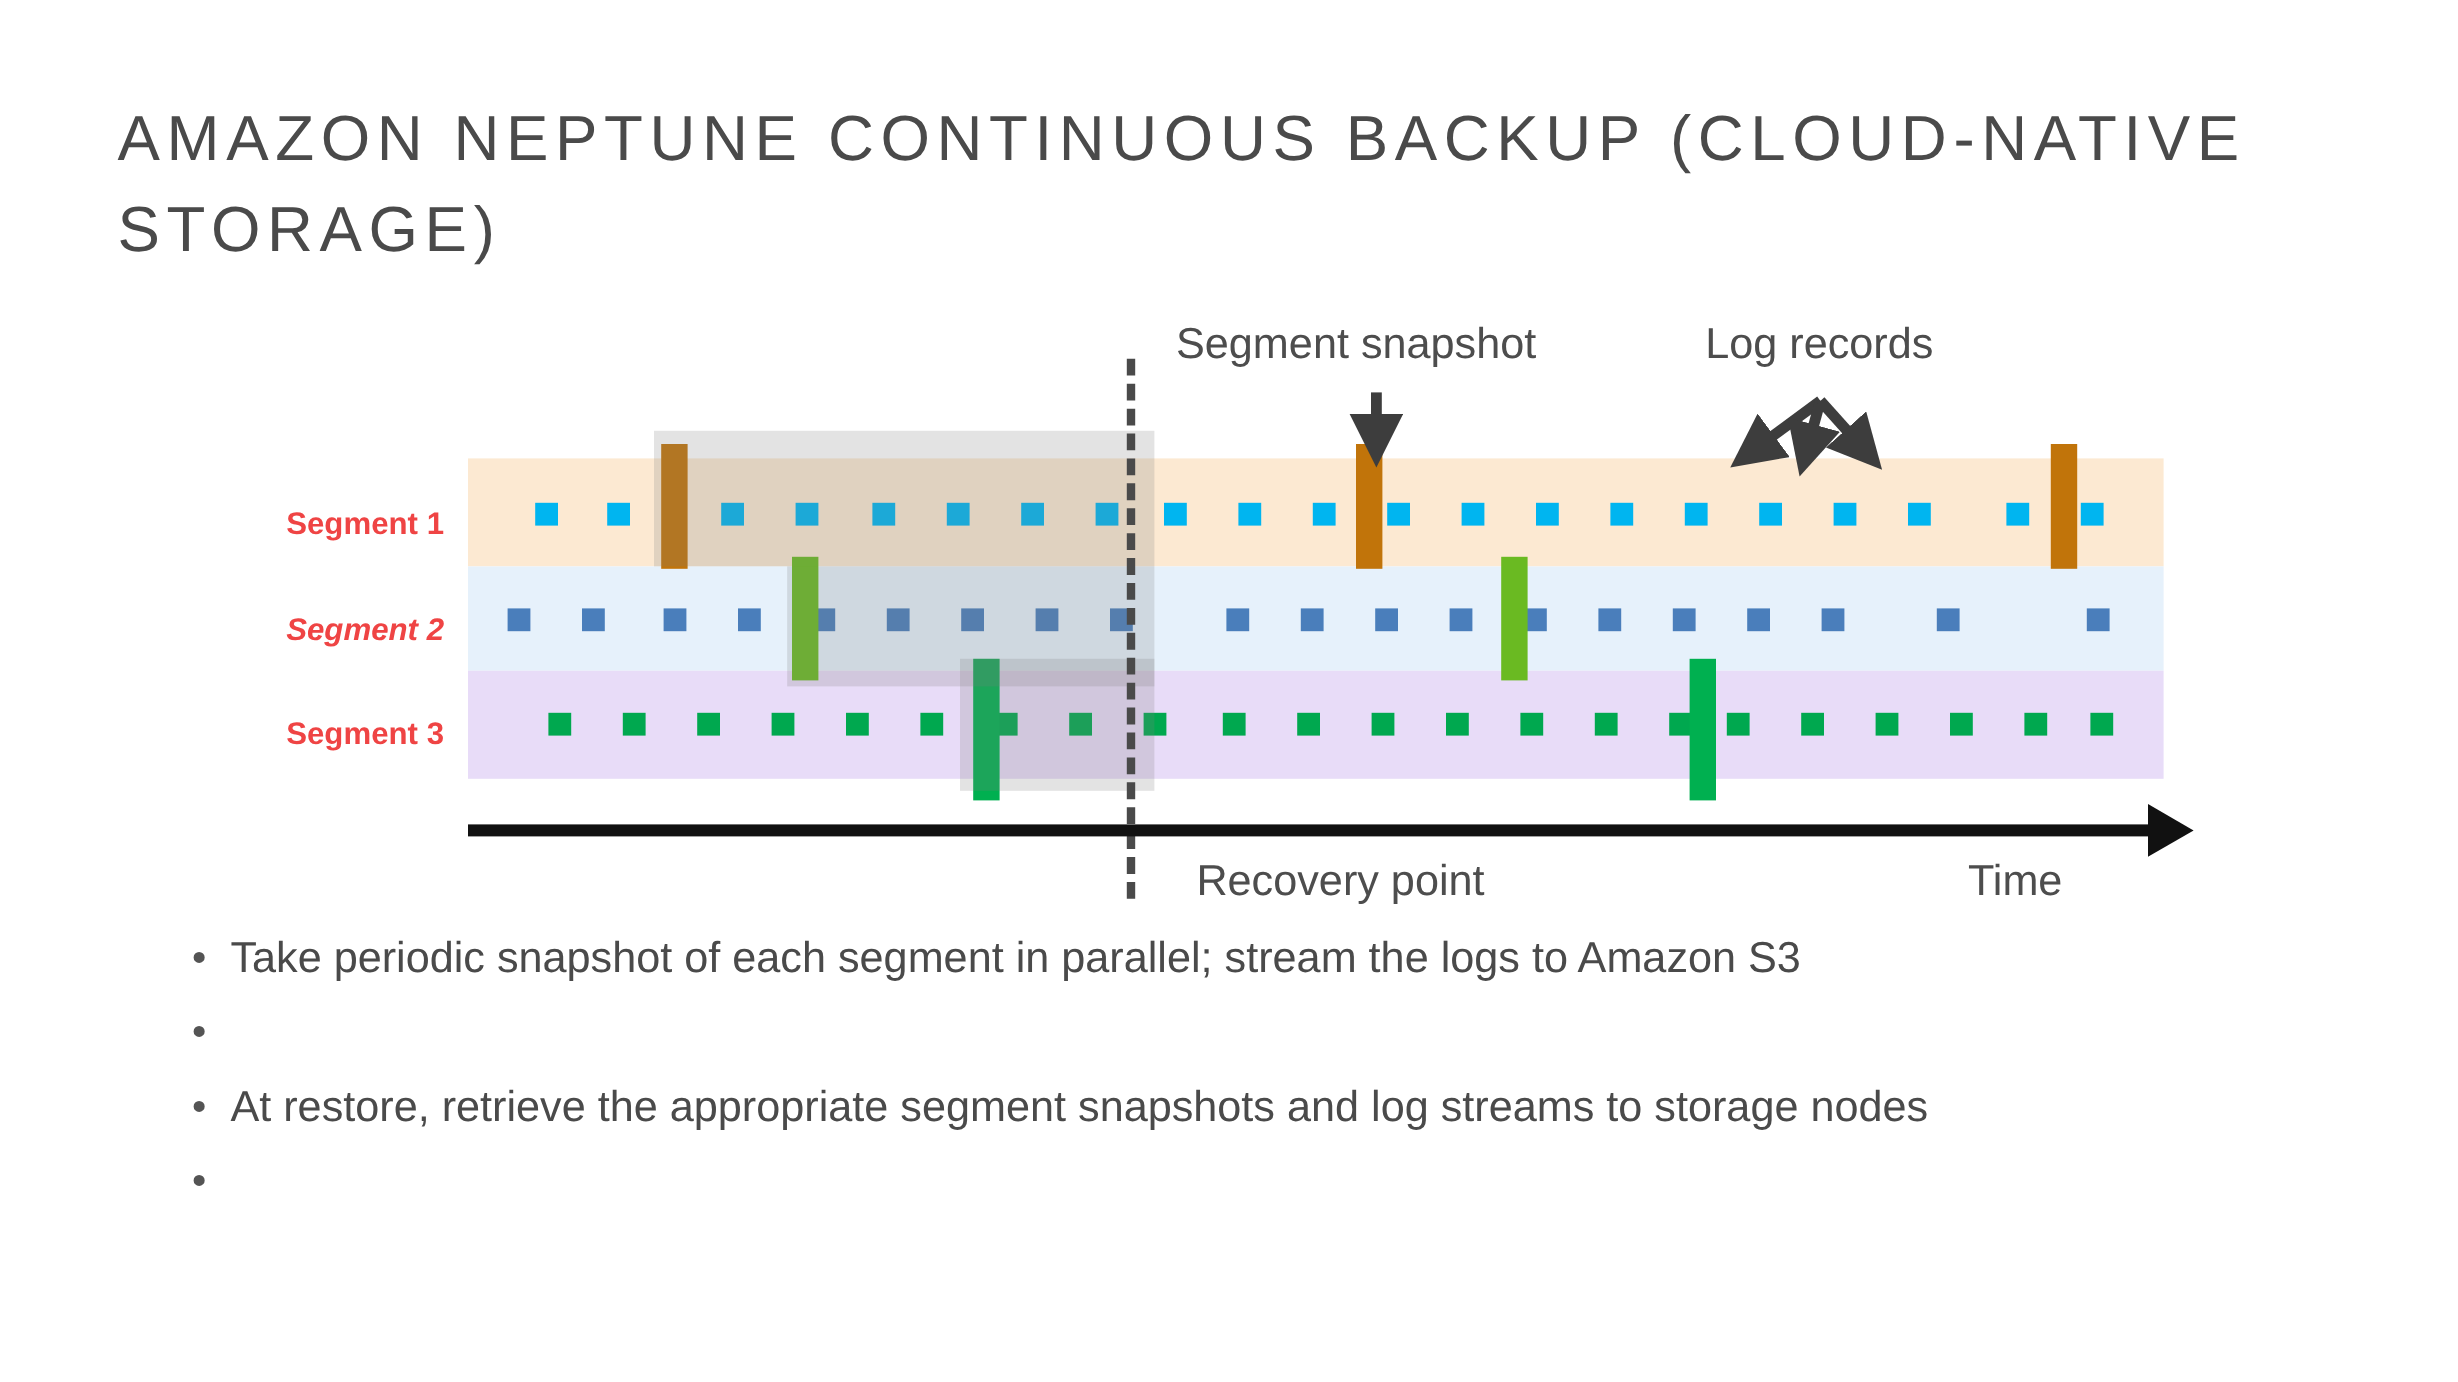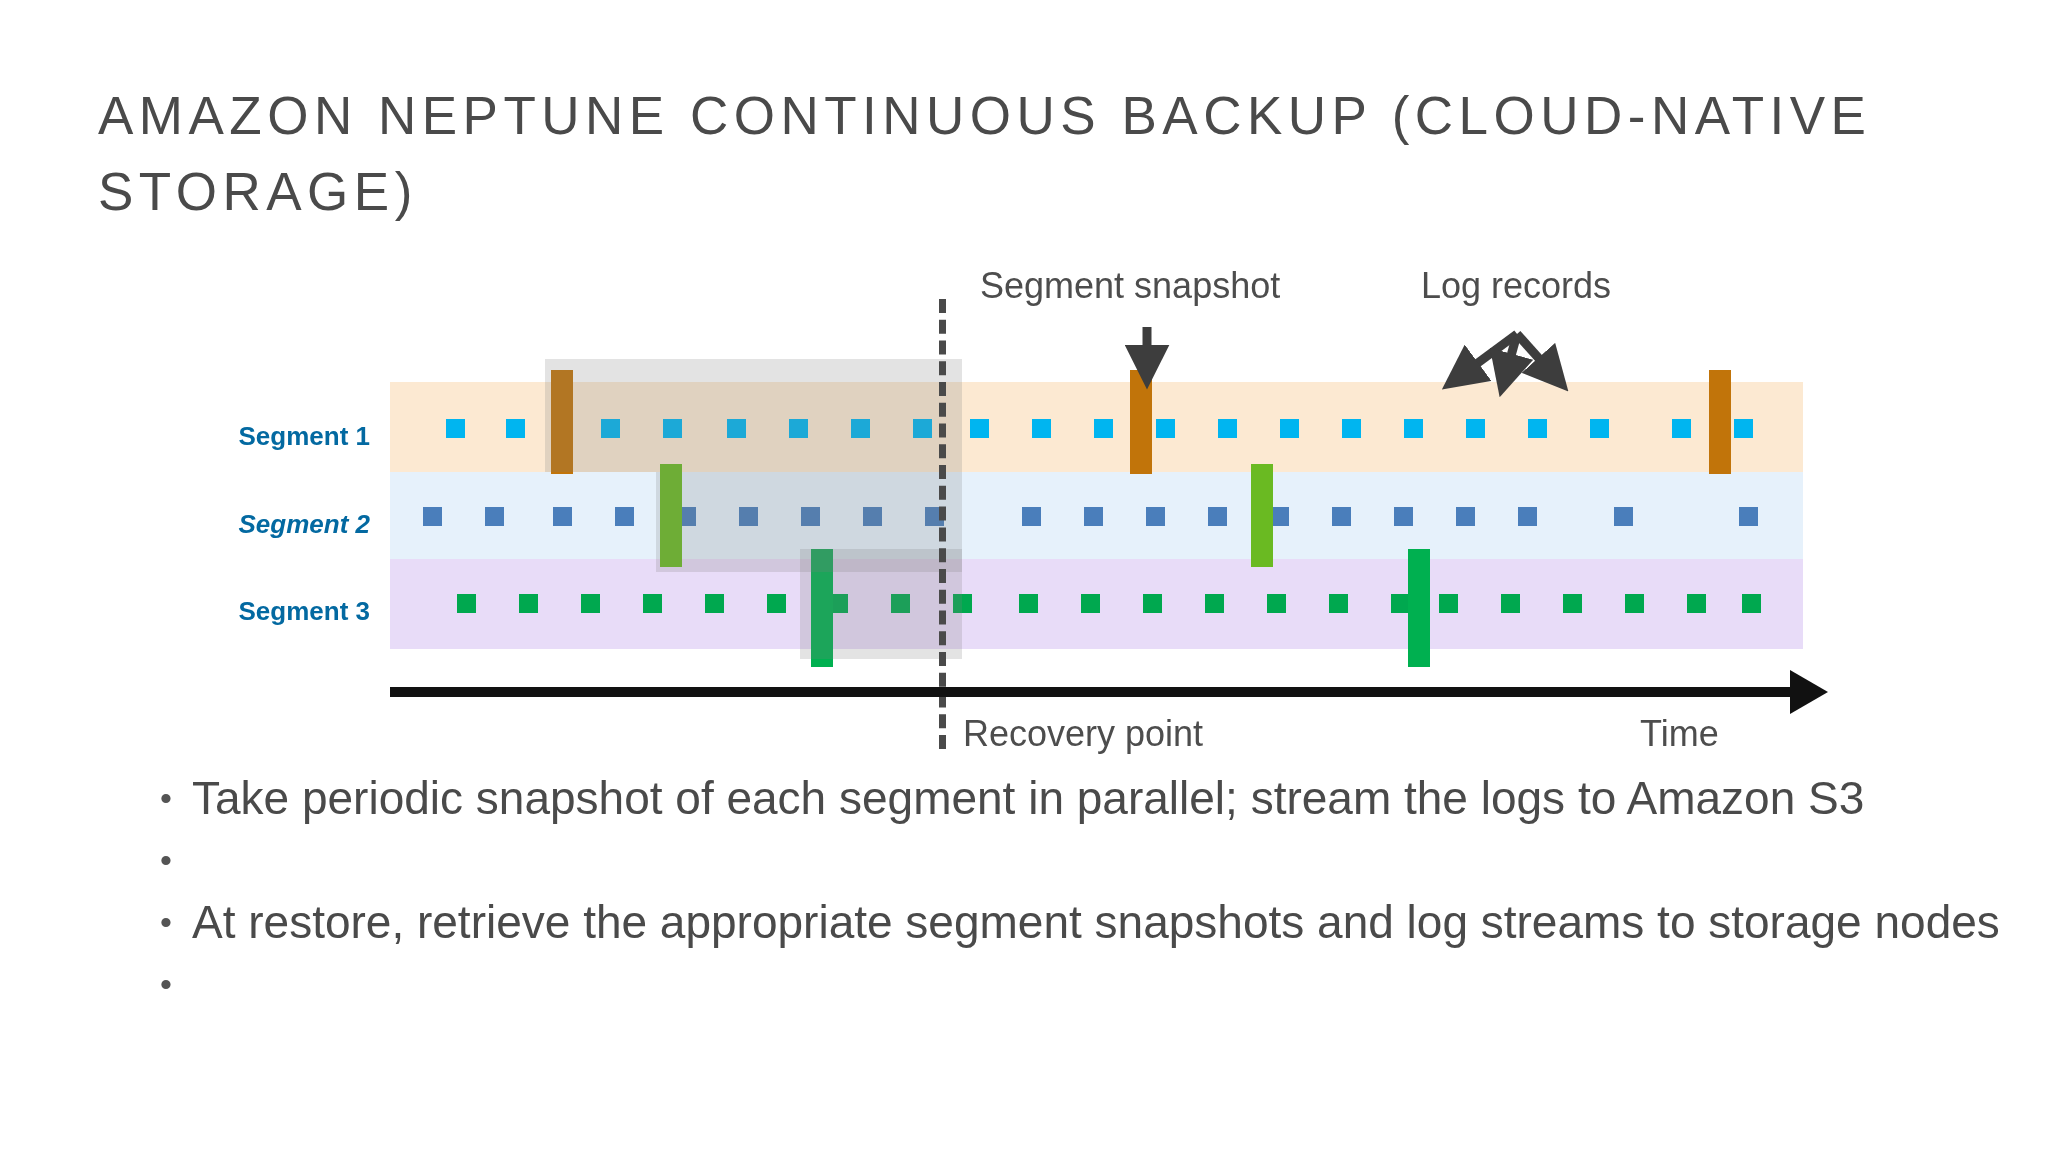--- a/index.html
+++ b/index.html
@@ -39,21 +39,21 @@
     white-space:nowrap;
   }
   #lbl-segment-snapshot{left:980px;top:228px;}
   #lbl-log-records{left:1421px;top:228px;}
 
   
   .seg-label{
     position:absolute;
     font-size:26px;
     font-weight:bold;
-    color:#0369a1;
+    color:#ef4444;
     white-space:nowrap;
     text-align:right;
     width:220px;
   }
   #seg-label-0{left:150px;top:384px;}
   #seg-label-1{left:150px;top:472px;font-style:italic;}
   #seg-label-2{left:150px;top:559px;}
 
   
   .band{position:absolute;left:390px;width:1413px;}
@@ -87,21 +87,21 @@
   }
   #timeline-head{
     position:absolute;
     left:1790px;top:633px;
     width:0;height:0;
     border-top:22px solid transparent;
     border-bottom:22px solid transparent;
     border-left:38px solid #111111;
   }
   #lbl-recovery-point{
-    position:absolute;left:963px;top:676px;
+    position:absolute;left:997px;top:676px;
     font-size:36px;color:#4d4d4d;white-space:nowrap;
   }
   #lbl-time{
     position:absolute;left:1640px;top:676px;
     font-size:36px;color:#4d4d4d;white-space:nowrap;
   }
 
   
   #arrow-layer{position:absolute;left:0;top:0;width:2048px;height:1152px;}
 
@@ -117,21 +117,21 @@
   }
   .bullet-dot{
     width:52px;
     flex:0 0 52px;
     font-size:34px;
     line-height:46px;
     color:#545454;
     text-align:center;
   }
   .bullet-text{
-    font-size:46px;
+    font-size:36px;
     line-height:46px;
     color:#4a4a4a;
     white-space:nowrap;
   }
 
   
   #footer{
     position:absolute;
     left:84px;top:1100px;
     font-size:20px;

